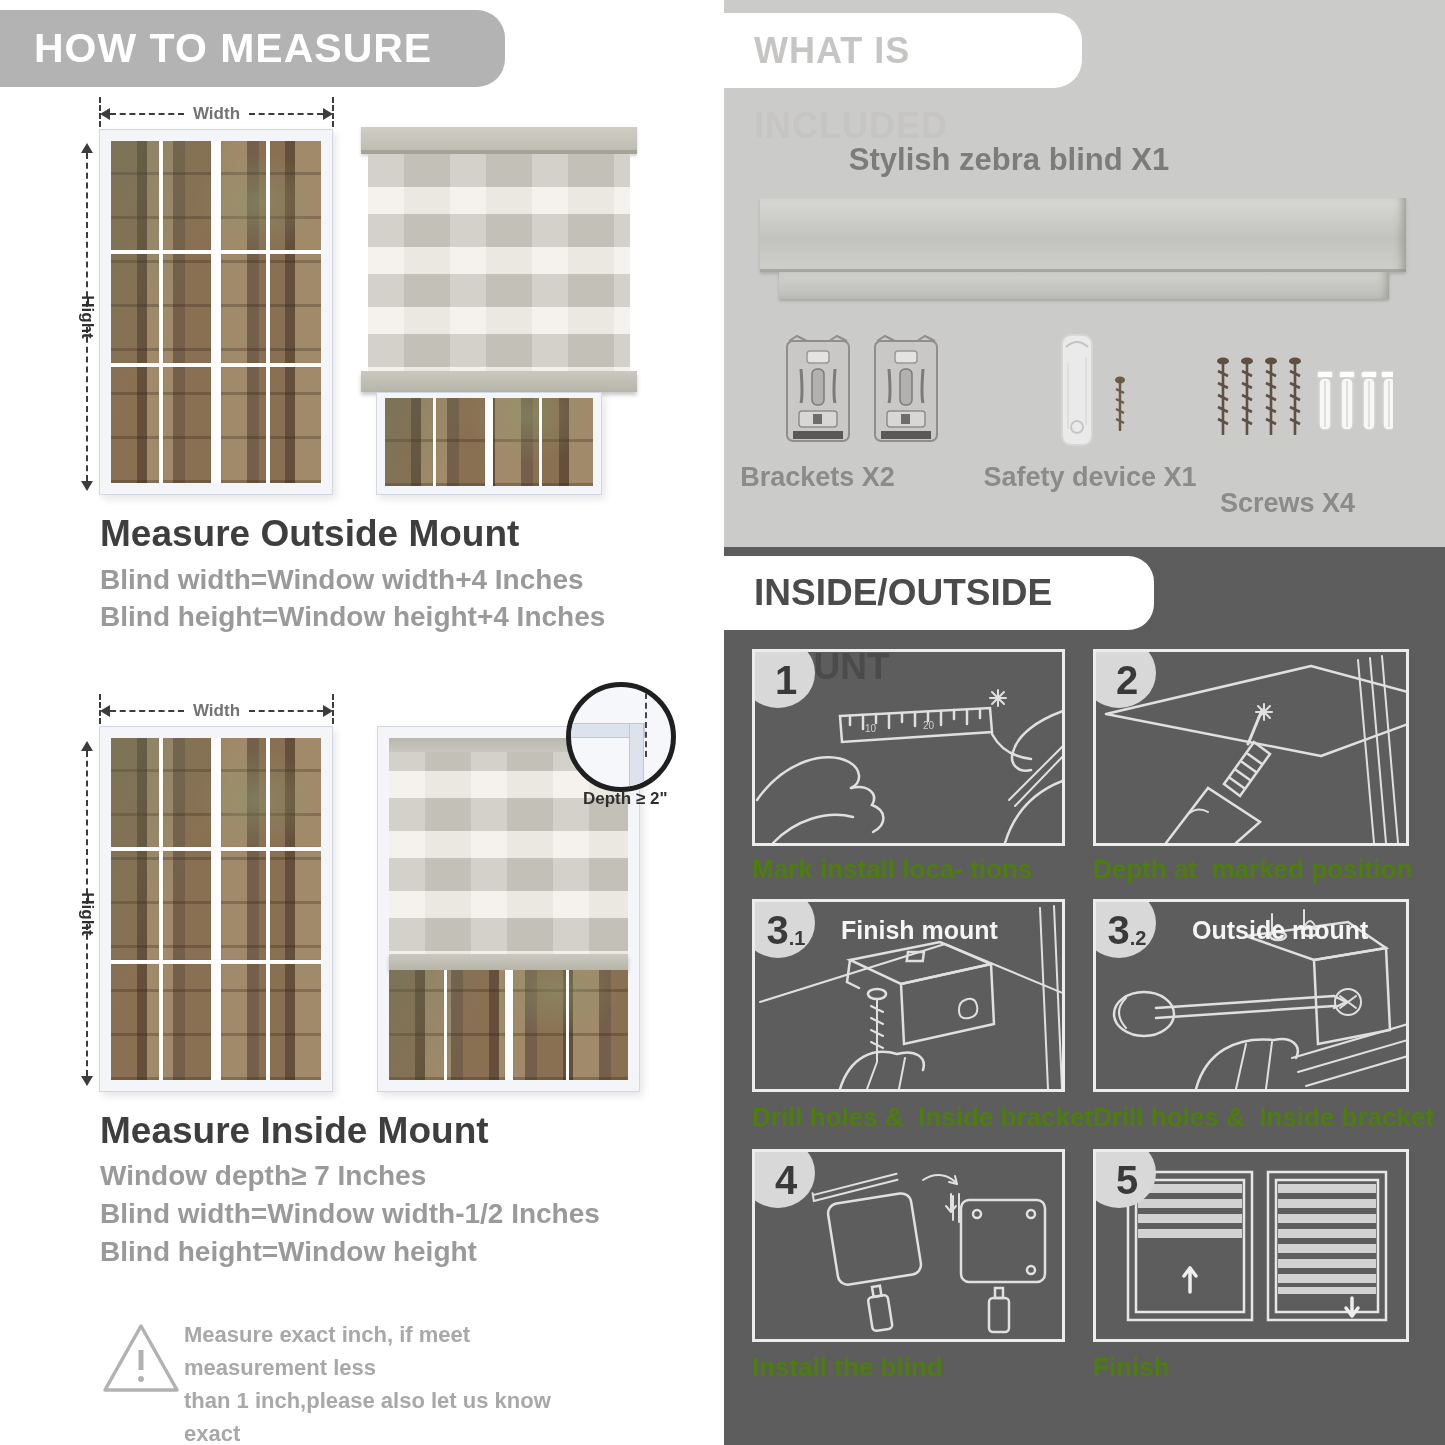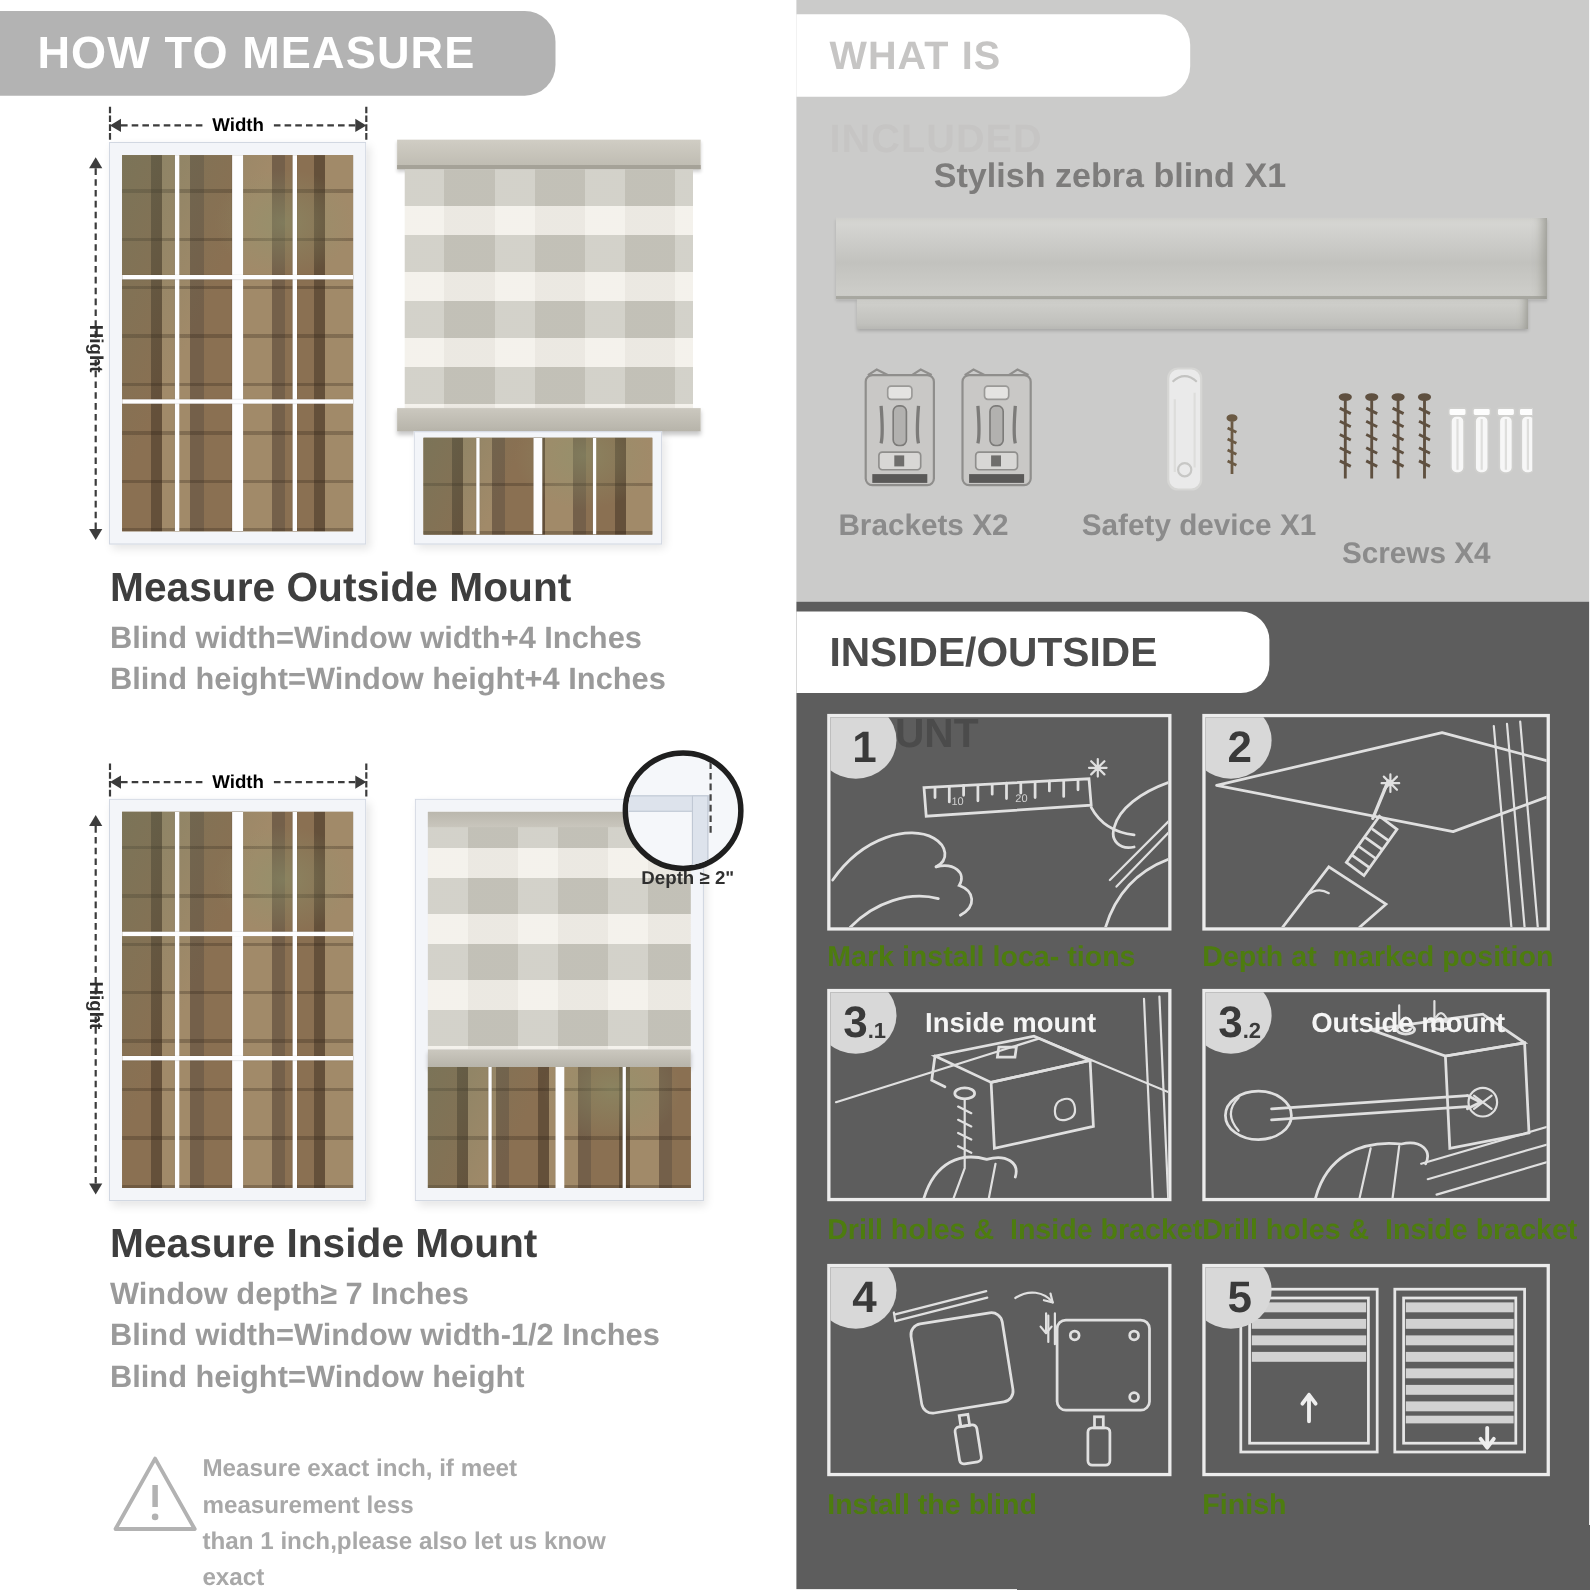--- a/index.html
+++ b/index.html
@@ -8,21 +8,21 @@
   .abs{position:absolute;}
 
   
   .howto-banner{left:0;top:10px;width:505px;height:77px;background:#b3b3b3;
     border-radius:0 28px 28px 0;color:#ffffff;font-size:41px;font-weight:bold;
     line-height:77px;padding-left:34px;letter-spacing:1px;box-sizing:border-box;}
 
   
   .h-measure{display:flex;align-items:center;height:22px;}
   .h-measure .seg{flex:1;border-top:2px dashed #3c3c3c;height:0;}
-  .h-measure .lbl{padding:0 9px;font-size:17px;font-weight:bold;color:#000000;white-space:nowrap;}
+  .h-measure .lbl{padding:0 9px;font-size:17px;font-weight:bold;color:#737373;white-space:nowrap;}
   .arrow-l{width:0;height:0;border-top:6px solid transparent;border-bottom:6px solid transparent;border-right:10px solid #3c3c3c;}
   .arrow-r{width:0;height:0;border-top:6px solid transparent;border-bottom:6px solid transparent;border-left:10px solid #3c3c3c;}
   .tickv{position:absolute;width:0;height:30px;border-left:2px dashed #3c3c3c;top:-6px;}
   .v-measure{display:flex;flex-direction:column;align-items:center;width:14px;}
   .v-measure .segv{flex:1;border-left:2px dashed #3c3c3c;width:0;}
   .arrow-u{width:0;height:0;border-left:6px solid transparent;border-right:6px solid transparent;border-bottom:10px solid #3c3c3c;}
   .arrow-d{width:0;height:0;border-left:6px solid transparent;border-right:6px solid transparent;border-top:10px solid #3c3c3c;}
   .vlabel{font-size:17px;font-weight:bold;color:#2f2f2f;transform:rotate(90deg);width:60px;text-align:center;}
 
   
@@ -252,21 +252,21 @@
     <use href="#screwB" x="10" y="2"></use>
     <use href="#screwB" x="34" y="2"></use>
     <use href="#screwB" x="58" y="2"></use>
     <use href="#screwB" x="82" y="2"></use>
     <use href="#anchor" x="112" y="14"></use>
     <use href="#anchor" x="134" y="14"></use>
     <use href="#anchor" x="156" y="14"></use>
     <use href="#anchor" x="176" y="14"></use>
   </svg>
 
-  <div class="abs item-label" style="left:762px;top:462px;width:155px;">Brackets X2</div>
+  <div class="abs item-label" style="left:740px;top:462px;width:155px;">Brackets X2</div>
   <div class="abs item-label" style="left:975px;top:462px;width:230px;">Safety device X1</div>
   <div class="abs item-label" style="left:1205px;top:488px;width:165px;">Screws X4</div>
 
   <div class="abs mount-bg"></div>
   <div class="abs mount-banner"><span>INSIDE/OUTSIDE MOUNT</span></div>
 
   <div class="abs panel" style="left:752px;top:649px;width:313px;height:197px;">
     <div class="badge">
         <span>1</span>
       </div>
@@ -306,21 +306,21 @@
       </g>
     </svg>
   </div>
   <div class="abs caption" style="left:1093px;top:854px;">Depth at  marked position</div>
 
   <div class="abs panel" style="left:752px;top:899px;width:313px;height:193px;">
     <div class="badge">
         <span>3</span>
         <span class="sub">.1</span>
       </div>
-    <div class="panel-label">Inside mount</div>
+    <div class="panel-label">Finish mount</div>
     <svg class="sketch" width="313" height="187" viewBox="0 0 313 187">
       <g fill="none" stroke="#e0e0e0" stroke-width="2.5" stroke-linecap="round">
         <path d="M5,100 L190,42 M190,42 L310,92" stroke-width="2"></path>
         <path d="M285,6 L293,187 M299,4 L307,187" stroke-width="2"></path>
         <path d="M95,58 L185,40 L236,62 L146,82 Z"></path>
         <path d="M146,82 L236,62 L239,122 L149,142 Z"></path>
         <path d="M95,58 L92,80 L104,86"></path>
         <rect x="160" y="50" width="16" height="9" transform="skewX(-8)"></rect>
         <path d="M210,98 q10,-4 12,6 q2,10 -8,12 q-10,2 -10,-8 q0,-8 6,-10" stroke-width="2"></path>
         <ellipse cx="122" cy="92" rx="9" ry="5"></ellipse>

